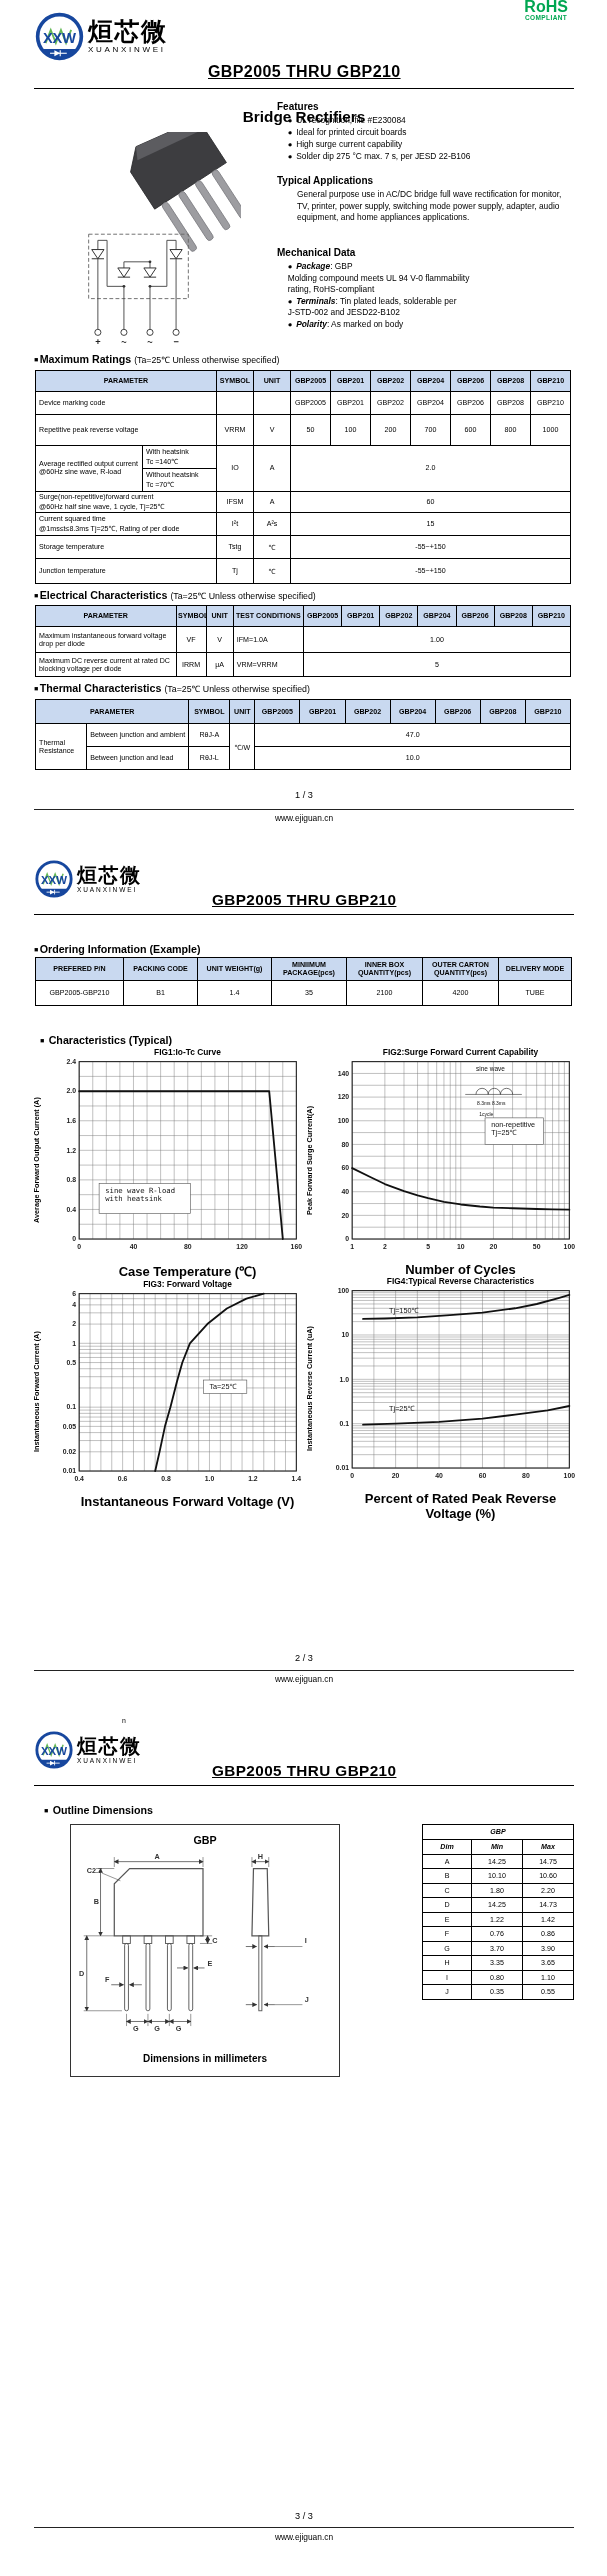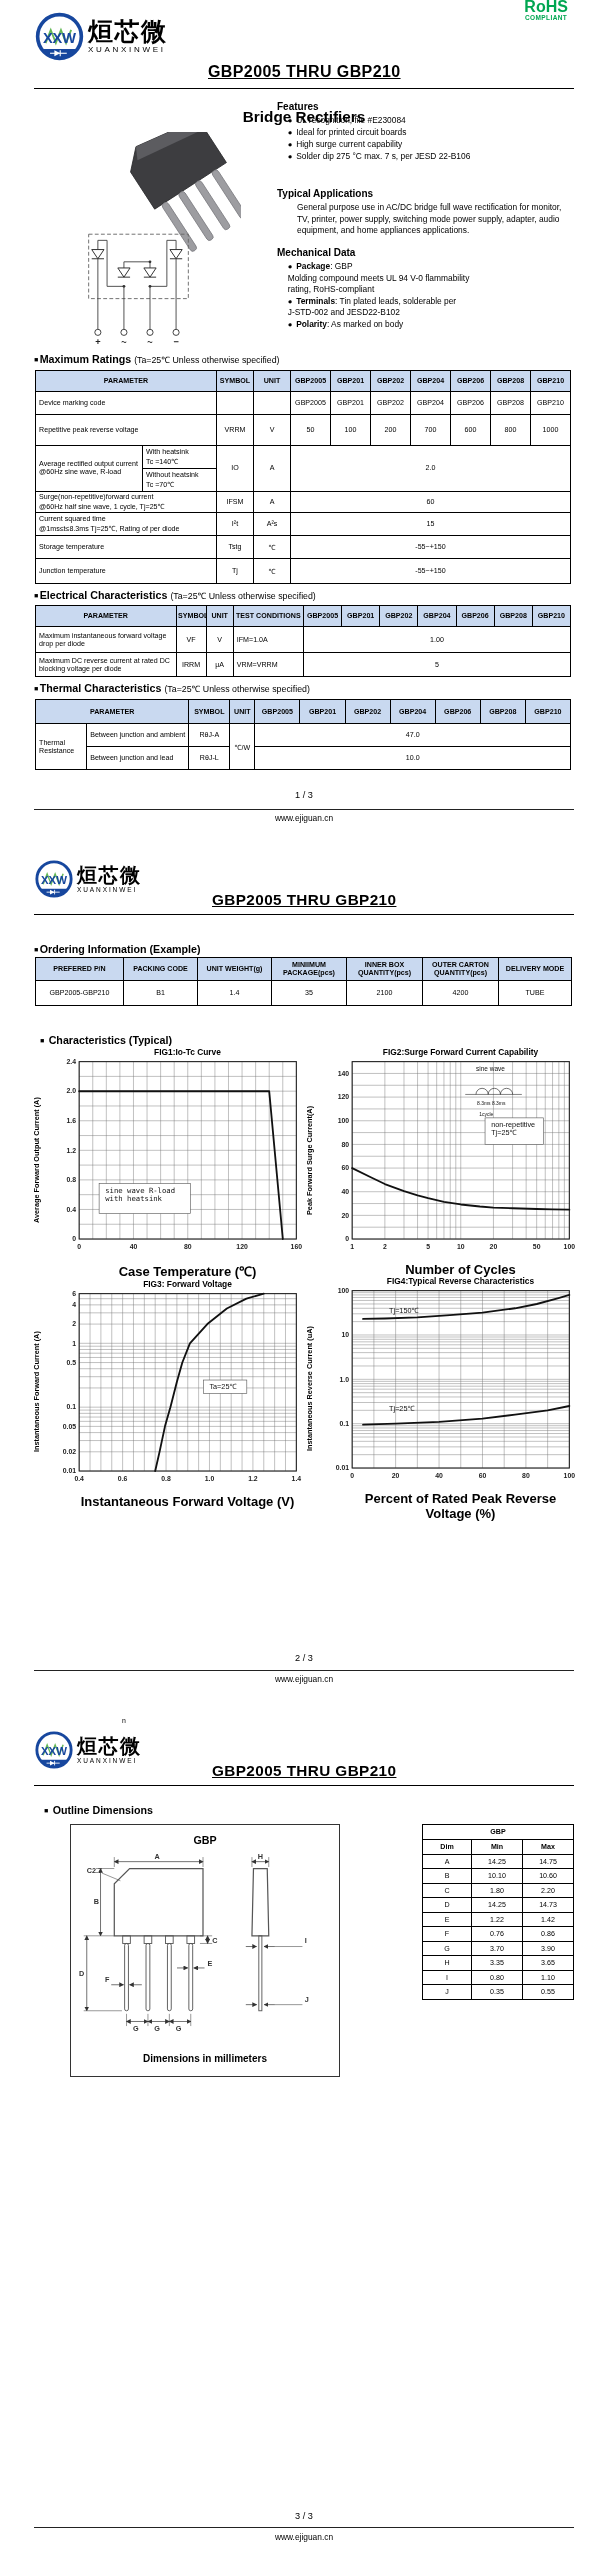--- a/index.html
+++ b/index.html
@@ -31,21 +31,21 @@
   .doc-title{position:absolute;left:0;width:100%;text-align:center;font-size:15.3px;font-weight:bold;}
 
   
   .blk{position:absolute;left:277px;width:303px;font-size:8.4px;line-height:1.32;}
   .blk h3{margin:0 0 2.3px 0;font-size:10px;}
   .blk ul{margin:0;padding:0 0 0 10.7px;list-style:none;}
   .blk li{margin:0.8px 0;}
   .blk .dot{margin-right:3.8px;font-size:7.7px;}
   .blk .ind{padding-left:20px;}
   .pre{white-space:pre-line;}
-  .b{font-weight:bold;}
+  .b{font-weight:bold;font-style:italic;}
 
   
   table.dt{position:absolute;border-collapse:collapse;table-layout:fixed;border:1.1px solid #000;}
   .dt th,.dt td{border:0.8px solid #000;font-size:7.1px;padding:0.8px 1.5px;text-align:center;vertical-align:middle;overflow:hidden;}
   .dt th{background:#c9d9f0;font-weight:bold;}
   .dt td.pl{text-align:left;padding-left:3.1px;}
 
   
   .chart{position:absolute;width:276px;}
   .chart-title{margin-left:47px;width:217px;text-align:center;font-weight:bold;font-size:8.4px;}
@@ -154,21 +154,21 @@
     <div class="blk" style="top:100px">
       <h3>Features</h3>
       <ul>
         <li><span class="dot">●</span><span>UL recognition, file #E230084</span></li>
         <li><span class="dot">●</span><span>Ideal for printed circuit boards</span></li>
         <li><span class="dot">●</span><span>High surge current capability</span></li>
         <li><span class="dot">●</span><span>Solder dip 275 °C max. 7 s, per JESD 22-B106</span></li>
       </ul>
     </div>
 
-    <div class="blk" style="top:187px">
+    <div class="blk" style="top:174px">
       <h3>Typical Applications</h3>
       <div class="ind" style="width:272px">General purpose use in AC/DC bridge full wave rectification for monitor, TV, printer, power supply, switching mode power supply, adapter, audio equipment, and home appliances applications.</div>
     </div>
 
     <div class="blk" style="top:246px">
       <h3>Mechanical Data</h3>
       <ul>
         <li><span class="dot">●</span><span class="b">Package</span><span class="pre">: GBP
 Molding compound meets UL 94 V-0 flammability
 rating, RoHS-compliant</span></li>

